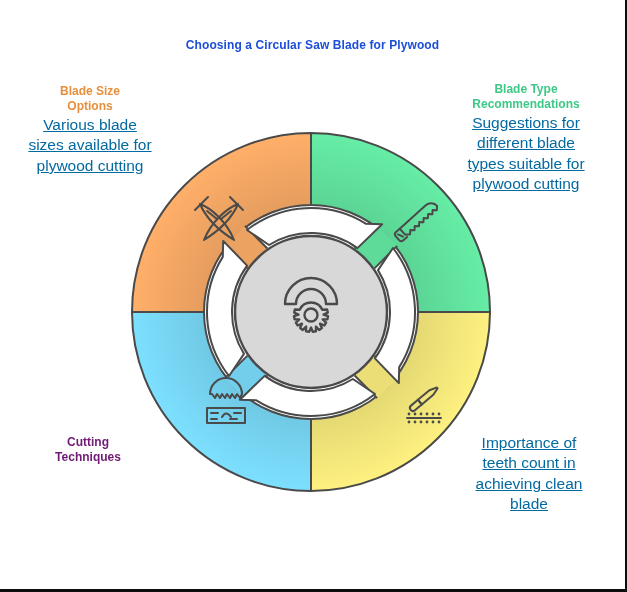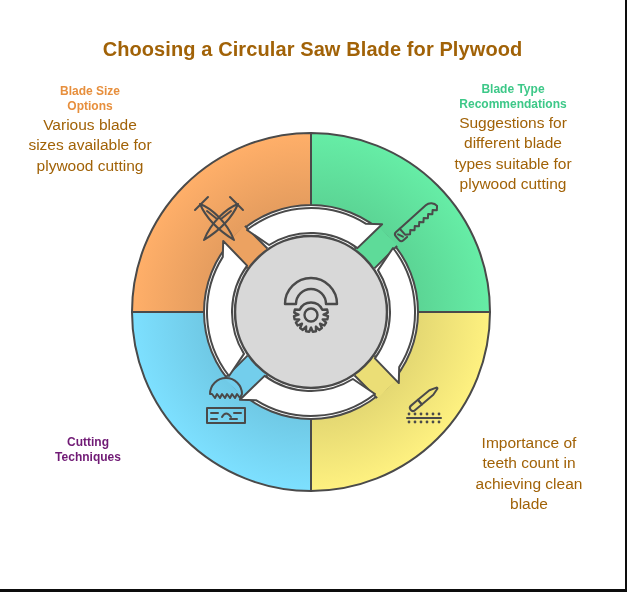--- a/index.html
+++ b/index.html
@@ -4,32 +4,32 @@
 <style>
   html,body{margin:0;padding:0;background:#fff;}
   .page{
     position:relative;width:627px;height:592px;background:#ffffff;
     font-family:"Liberation Sans",sans-serif;box-sizing:border-box;
     border-right:2px solid #0d0d0d;border-bottom:3px solid #0d0d0d;
     overflow:hidden;
   }
   .title{
     position:absolute;top:38px;left:0;right:0;text-align:center;
-    font-size:20px;font-weight:bold;color:#a16207;letter-spacing:.1px;
+    font-size:12px;font-weight:bold;color:#1d4ed8;letter-spacing:.1px;
   }
   .label{position:absolute;text-align:center;}
   .label .heading{
     font-size:12px;font-weight:bold;line-height:1.28;white-space:pre-line;
     max-width:150px;margin:0 auto;
   }
   .label .body{
-    font-size:15.5px;line-height:1.32;color:#a16207;white-space:pre-line;
+    font-size:15.5px;line-height:1.32;color:#0369a1;white-space:pre-line;text-decoration:underline;
   }
   .label.tl{left:10px;top:84px;width:160px;}
-  .label.tr{left:433px;top:82px;width:160px;}
+  .label.tr{left:446px;top:82px;width:160px;}
   .label.bl{left:8px;top:435px;width:160px;}
   .label.br{left:449px;top:433px;width:160px;}
   svg.diagram{position:absolute;left:0;top:0;}
 </style>
 </head>
 <body>
 
 <div class="page">
 
   <div class="title">Choosing a Circular Saw Blade for Plywood</div>

